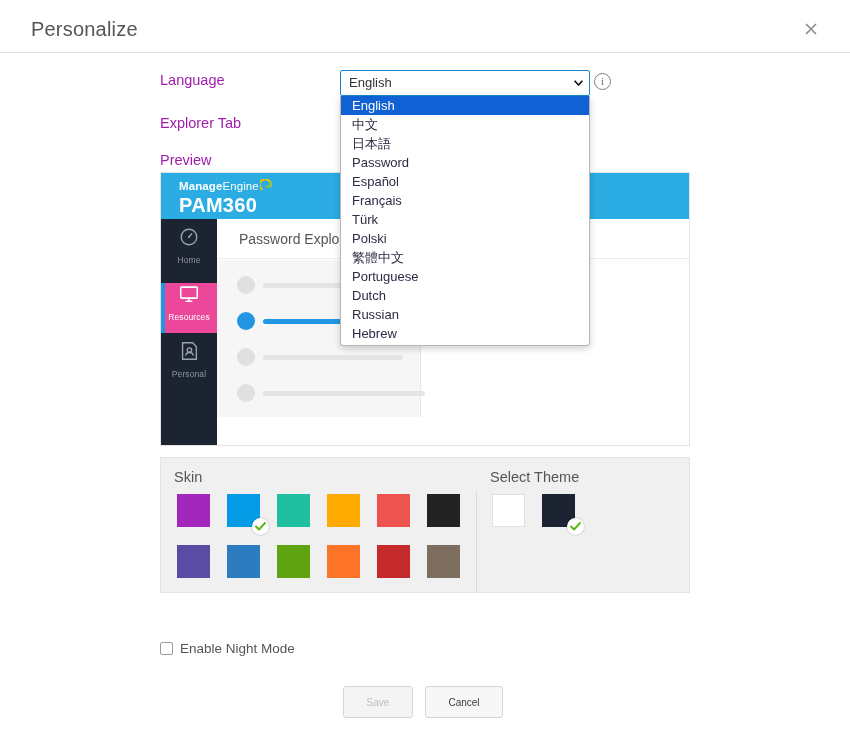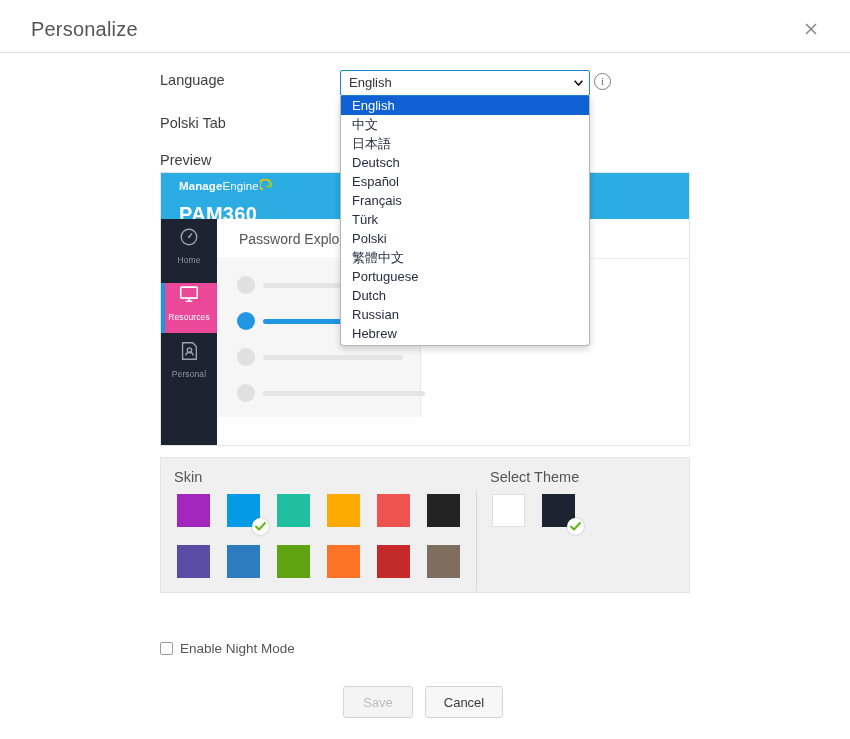--- a/index.html
+++ b/index.html
@@ -26,21 +26,21 @@
   .close-btn {
     position: absolute; right: 30px; top: 20px;
     width: 18px; height: 18px; cursor: pointer;
     color: #8a8a8a;
   }
   .close-btn svg { display: block; }
 
   
   .row-label {
     position: absolute; left: 160px;
-    font-size: 14.5px; color: #404040; text-align: right;
+    font-size: 14.5px; color: #a21caf; text-align: right;
   }
   #lbl-language { top: 72px; }
   #lbl-defaulttab { top: 115px; }
   #lbl-preview { top: 152px; }
 
   
   .select-box {
     position: absolute; left: 340px; top: 70px;
     width: 250px; height: 26px;
     border: 1px solid #1a86d0;
@@ -99,21 +99,21 @@
   }
   .pv-logo { position: absolute; left: 18px; top: 6px; color: #fff; }
   .pv-logo-me { font-size: 11.5px; letter-spacing: .1px; }
   .pv-logo-me b { font-weight: bold; }
   .pv-logo-arc {
     display: inline-block; vertical-align: -2px; margin-left: 1px;
     width: 13px; height: 13px;
   }
   .pv-logo-prod {
     font-size: 20px; font-weight: bold; letter-spacing: .3px;
-    margin-top: 11px;
+    margin-top: 2px;
   }
 
   .pv-sidebar {
     position: absolute; left: 0; top: 46px; width: 56px; height: 228px;
     background: #1b2430;
   }
   .pv-nav {
     position: relative; width: 56px; height: 50px;
     text-align: center; cursor: pointer;
   }
@@ -197,21 +197,21 @@
   }
   .night-label {
     position: absolute; left: 20px; top: 0;
     font-size: 13.5px; color: #555; white-space: nowrap;
   }
 
   
   .btn {
     position: absolute; top: 686px; height: 32px;
     border: 1px solid #d4d4d4; background: #f7f7f7;
-    border-radius: 3px; font-size: 13px;
+    border-radius: 3px; font-size: 10px;
     font-family: "Liberation Sans", sans-serif;
     cursor: pointer;
   }
   #btn-save { left: 343px; width: 70px; color: #bdbdbd; background: #f4f4f4; }
   #btn-cancel { left: 425px; width: 78px; color: #3a3a3a; background: #f7f7f7; }
 </style>
 </head>
 <body>
 
 <div id="page">
@@ -219,36 +219,36 @@
   <div class="dlg-header">
     <div class="dlg-title">Personalize</div>
     <div class="close-btn">
       <svg width="18" height="18" viewBox="0 0 18 18">
         <path d="M4 4 L14 14 M14 4 L4 14" stroke="#8a8a8a" stroke-width="1.6" fill="none"></path>
       </svg>
     </div>
   </div>
 
   <div class="row-label" id="lbl-language">Language</div>
-  <div class="row-label" id="lbl-defaulttab">Polski Tab</div>
+  <div class="row-label" id="lbl-defaulttab">Explorer Tab</div>
   <div class="row-label" id="lbl-preview">Preview</div>
 
   <div class="select-box">
     <span>English</span>
     <svg class="select-arrow" viewBox="0 0 9 6">
       <path d="M0.6 0.8 L4.5 5 L8.4 0.8" stroke="#111" stroke-width="1.6" fill="none"></path>
     </svg>
   </div>
   <div class="info-icon">i</div>
 
   <div class="dropdown" id="language-dropdown">
       <div class="dd-item selected">English</div>
       <div class="dd-item">中文</div>
       <div class="dd-item">日本語</div>
-      <div class="dd-item">Deutsch</div>
+      <div class="dd-item">Password</div>
       <div class="dd-item">Español</div>
       <div class="dd-item">Français</div>
       <div class="dd-item">Türk</div>
       <div class="dd-item">Polski</div>
       <div class="dd-item">繁體中文</div>
       <div class="dd-item">Portuguese</div>
       <div class="dd-item">Dutch</div>
       <div class="dd-item">Russian</div>
       <div class="dd-item">Hebrew</div>
     </div>

